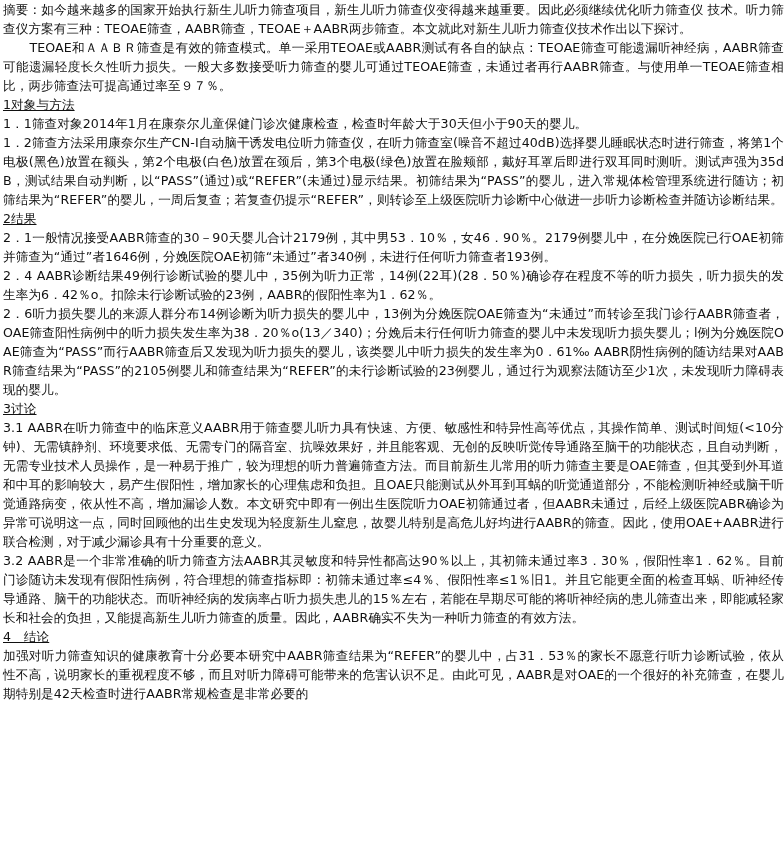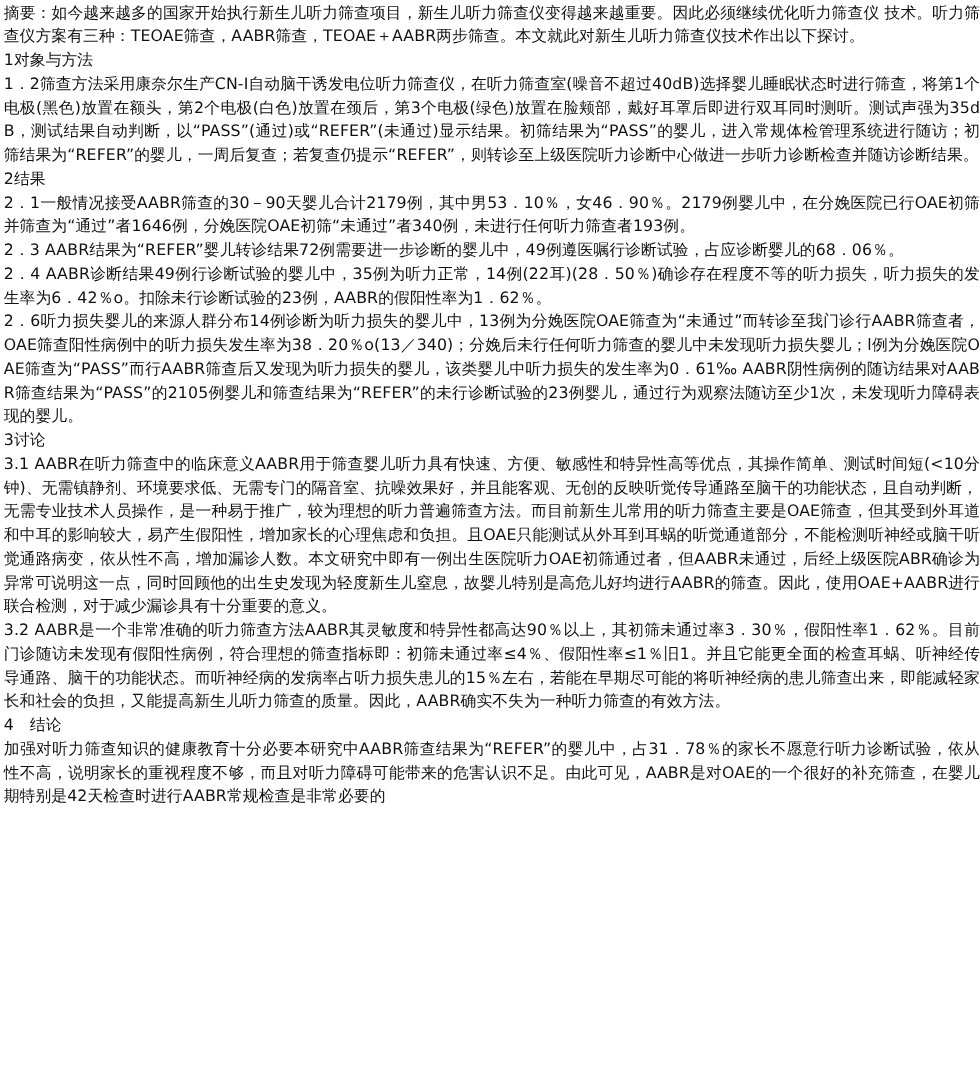--- a/index.html
+++ b/index.html
@@ -26,41 +26,43 @@
     padding: 0;
     text-align: justify;
     letter-spacing: 0.1px;
     word-break: break-all;
   }
   .indent {
     text-indent: 2.1em;
   }
   .heading {
     margin: 0;
+    text-decoration: underline;
   }
 </style>
 </head>
 <body>
 
 <div class="doc">
 
   <p class="p"><span>摘要：</span><span>如今越来越多的国家开始执行新生儿听力筛查项目，新生儿听力筛查仪变得越来越重要。因此必须继续优化听力筛查仪 技术。听力筛查仪方案有三种：TEOAE筛查，AABR筛查，TEOAE＋AABR两步筛查。本文就此对新生儿听力筛查仪技术作出以下探讨。</span></p>
 
 
+  <p class="p indent">TEOAE和ＡＡＢＲ筛查是有效的筛查模式。单一采用TEOAE或AABR测试有各自的缺点：TEOAE筛查可能遗漏听神经病，AABR筛查可能遗漏轻度长久性听力损失。一般大多数接受听力筛查的婴儿可通过TEOAE筛查，未通过者再行AABR筛查。与使用单一TEOAE筛查相比，两步筛查法可提高通过率至９７％。</p>
 
   <p class="p heading">1对象与方法</p>
+  <p class="p">1．1筛查对象2014年1月在康奈尔儿童保健门诊次健康检查，检查时年龄大于30天但小于90天的婴儿。</p>
   <p class="p">1．2筛查方法采用康奈尔生产CN-I自动脑干诱发电位听力筛查仪，在听力筛查室(噪音不超过40dB)选择婴儿睡眠状态时进行筛查，将第1个电极(黑色)放置在额头，第2个电极(白色)放置在颈后，第3个电极(绿色)放置在脸颊部，戴好耳罩后即进行双耳同时测听。测试声强为35dB，测试结果自动判断，以“PASS”(通过)或“REFER”(未通过)显示结果。初筛结果为“PASS”的婴儿，进入常规体检管理系统进行随访；初筛结果为“REFER”的婴儿，一周后复查；若复查仍提示“REFER”，则转诊至上级医院听力诊断中心做进一步听力诊断检查并随访诊断结果。</p>
 
   <p class="p heading">2结果</p>
   <p class="p">2．1一般情况接受AABR筛查的30－90天婴儿合计2179例，其中男53．10％，女46．90％。2179例婴儿中，在分娩医院已行OAE初筛并筛查为“通过”者1646例，分娩医院OAE初筛“未通过”者340例，未进行任何听力筛查者193例。</p>
-  <p class="p">2．3 AABR结果为“REFER”婴儿转诊结果72例需要进一步诊断的婴儿中，49例遵医嘱行诊断试验，占应诊断婴儿的68．06％。</p>
   <p class="p">2．4 AABR诊断结果49例行诊断试验的婴儿中，35例为听力正常，14例(22耳)(28．50％)确诊存在程度不等的听力损失，听力损失的发生率为6．42％o。扣除未行诊断试验的23例，AABR的假阳性率为1．62％。</p>
   <p class="p">2．6听力损失婴儿的来源人群分布14例诊断为听力损失的婴儿中，13例为分娩医院OAE筛查为“未通过”而转诊至我门诊行AABR筛查者，OAE筛查阳性病例中的听力损失发生率为38．20％o(13／340)；分娩后未行任何听力筛查的婴儿中未发现听力损失婴儿；l例为分娩医院OAE筛查为“PASS”而行AABR筛查后又发现为听力损失的婴儿，该类婴儿中听力损失的发生率为0．61‰ AABR阴性病例的随访结果对AABR筛查结果为“PASS”的2105例婴儿和筛查结果为“REFER”的未行诊断试验的23例婴儿，通过行为观察法随访至少1次，未发现听力障碍表现的婴儿。</p>
 
   <p class="p heading">3讨论</p>
   <p class="p">3.1 AABR在听力筛查中的临床意义AABR用于筛查婴儿听力具有快速、方便、敏感性和特异性高等优点，其操作简单、测试时间短(&lt;10分钟)、无需镇静剂、环境要求低、无需专门的隔音室、抗噪效果好，并且能客观、无创的反映听觉传导通路至脑干的功能状态，且自动判断，</p>
   <p class="p">无需专业技术人员操作，是一种易于推广，较为理想的听力普遍筛查方法。而目前新生儿常用的听力筛查主要是OAE筛查，但其受到外耳道和中耳的影响较大，易产生假阳性，增加家长的心理焦虑和负担。且OAE只能测试从外耳到耳蜗的听觉通道部分，不能检测听神经或脑干听觉通路病变，依从性不高，增加漏诊人数。本文研究中即有一例出生医院听力OAE初筛通过者，但AABR未通过，后经上级医院ABR确诊为异常可说明这一点，同时回顾他的出生史发现为轻度新生儿窒息，故婴儿特别是高危儿好均进行AABR的筛查。因此，使用OAE+AABR进行联合检测，对于减少漏诊具有十分重要的意义。</p>
   <p class="p">3.2 AABR是一个非常准确的听力筛查方法AABR其灵敏度和特异性都高达90％以上，其初筛未通过率3．30％，假阳性率1．62％。目前门诊随访未发现有假阳性病例，符合理想的筛查指标即：初筛未通过率≤4％、假阳性率≤1％旧1。并且它能更全面的检查耳蜗、听神经传导通路、脑干的功能状态。而听神经病的发病率占听力损失患儿的15％左右，若能在早期尽可能的将听神经病的患儿筛查出来，即能减轻家长和社会的负担，又能提高新生儿听力筛查的质量。因此，AABR确实不失为一种听力筛查的有效方法。</p>
 
   <p class="p heading">4　结论</p>
-  <p class="p">加强对听力筛查知识的健康教育十分必要本研究中AABR筛查结果为“REFER”的婴儿中，占31．78％的家长不愿意行听力诊断试验，依从性不高，说明家长的重视程度不够，而且对听力障碍可能带来的危害认识不足。由此可见，AABR是对OAE的一个很好的补充筛查，在婴儿期特别是42天检查时进行AABR常规检查是非常必要的</p>
+  <p class="p">加强对听力筛查知识的健康教育十分必要本研究中AABR筛查结果为“REFER”的婴儿中，占31．53％的家长不愿意行听力诊断试验，依从性不高，说明家长的重视程度不够，而且对听力障碍可能带来的危害认识不足。由此可见，AABR是对OAE的一个很好的补充筛查，在婴儿期特别是42天检查时进行AABR常规检查是非常必要的</p>
 
 </div>
 
 </body></html>

